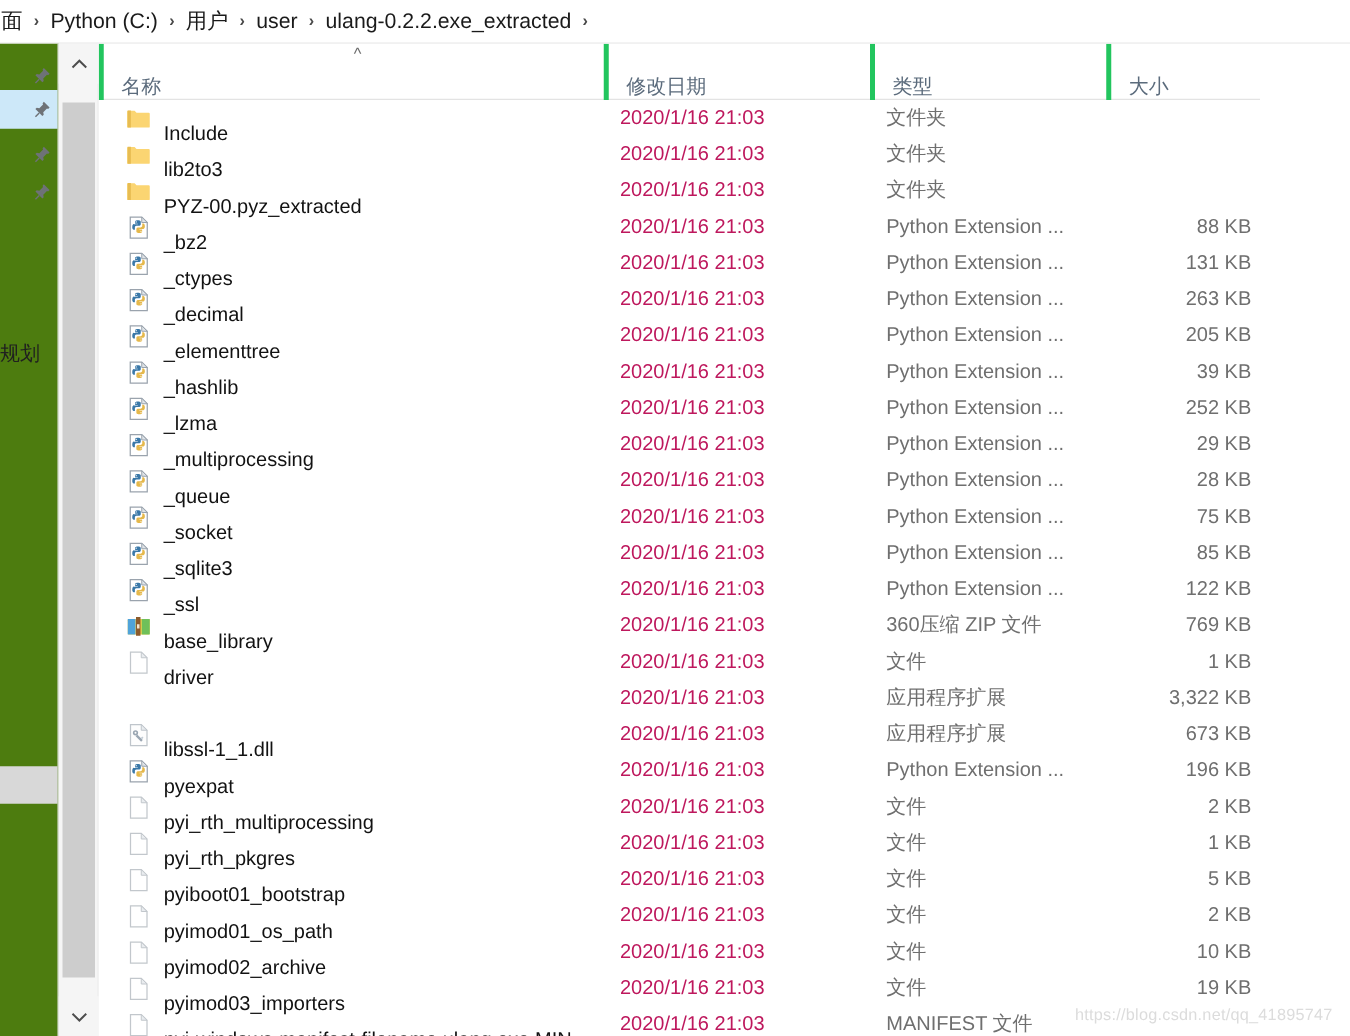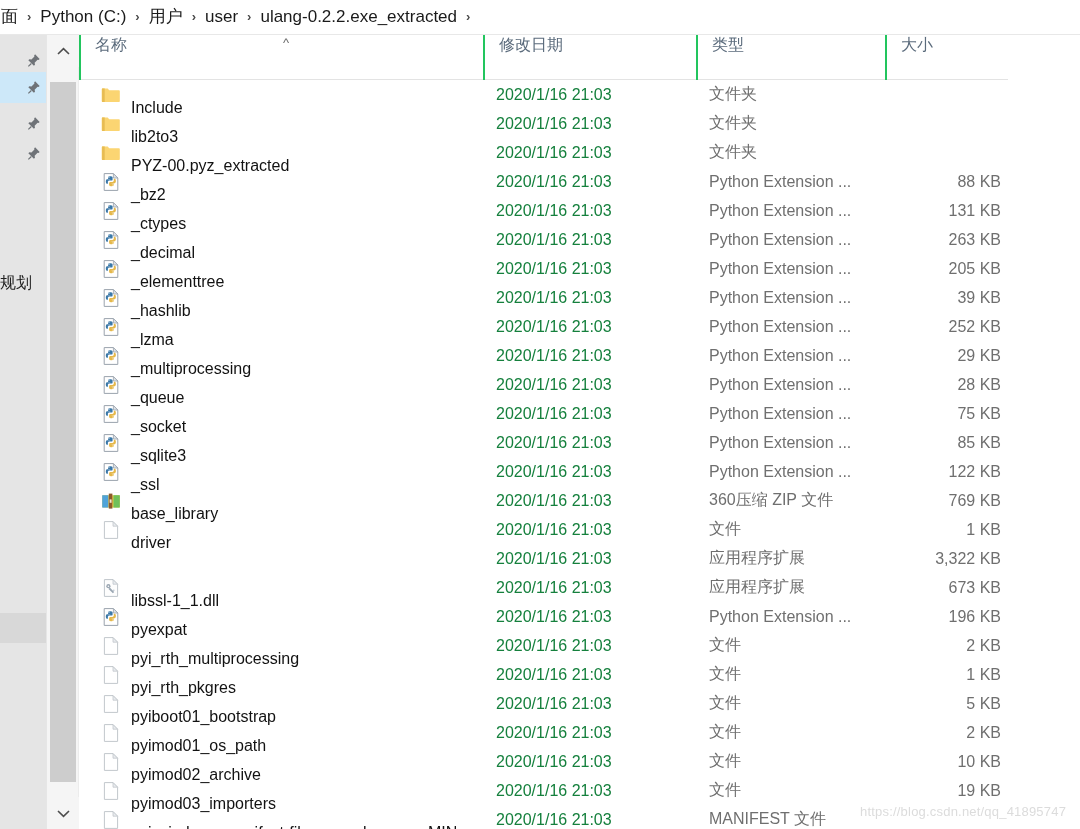--- a/index.html
+++ b/index.html
@@ -39,21 +39,21 @@
     font-size: 13px;
     padding: 0 6px;
     line-height: 34px;
     font-weight: 600;
   }
 
   
   .navpane {
     position: absolute; left: 0; top: 35px;
     width: 47px; height: 794px;
-    background: #e5e5e5;
+    background: #4d7c0f;
     border-right: 1px solid #e6e6e6;
     overflow: hidden;
   }
   .nav-row {
     position: absolute; left: 0;
     width: 47px; height: 31px;
     display: flex; align-items: center; justify-content: flex-end;
     padding-right: 5px;
   }
   .nav-row.sel { background: #cde8f9; }
@@ -98,25 +98,25 @@
     overflow: hidden;
   }
   .colheader {
     position: relative;
     height: 45px;
     width: 929px;
     border-bottom: 1px solid #e3e3e3;
   }
   .colhead {
     position: absolute; top: 0; height: 45px;
-    display: flex; align-items: flex-start;
+    display: flex; align-items: flex-end;
     font-size: 16px;
     color: #5b6b7c;
     padding-left: 14px;
-    border-left: 2px solid #22c55e;
+    border-left: 4px solid #22c55e;
     cursor: default;
   }
   .colhead:first-child { border-left: none; }
   .sort-caret {
     position: absolute;
     left: 204px; top: 2px;
     font-size: 13px; color: #6b6b6b;
     line-height: 12px;
   }
 
@@ -137,21 +137,21 @@
   .fname {
     font-size: 16px; color: #121212;
     margin-left: 10px;
     white-space: nowrap;
     margin-top: 27px;
   }
   .cell-date {
     position: absolute; left: 404px; top: 0;
     width: 213px; height: 29px;
     display: flex; align-items: center;
-    font-size: 16px; color: #15803d;
+    font-size: 16px; color: #be185d;
     padding-left: 13px;
     white-space: nowrap;
   }
   .cell-type {
     position: absolute; left: 617px; top: 0;
     width: 189px; height: 29px;
     display: flex; align-items: center;
     font-size: 16px; color: #6f6f6f;
     padding-left: 13px;
     white-space: nowrap;

